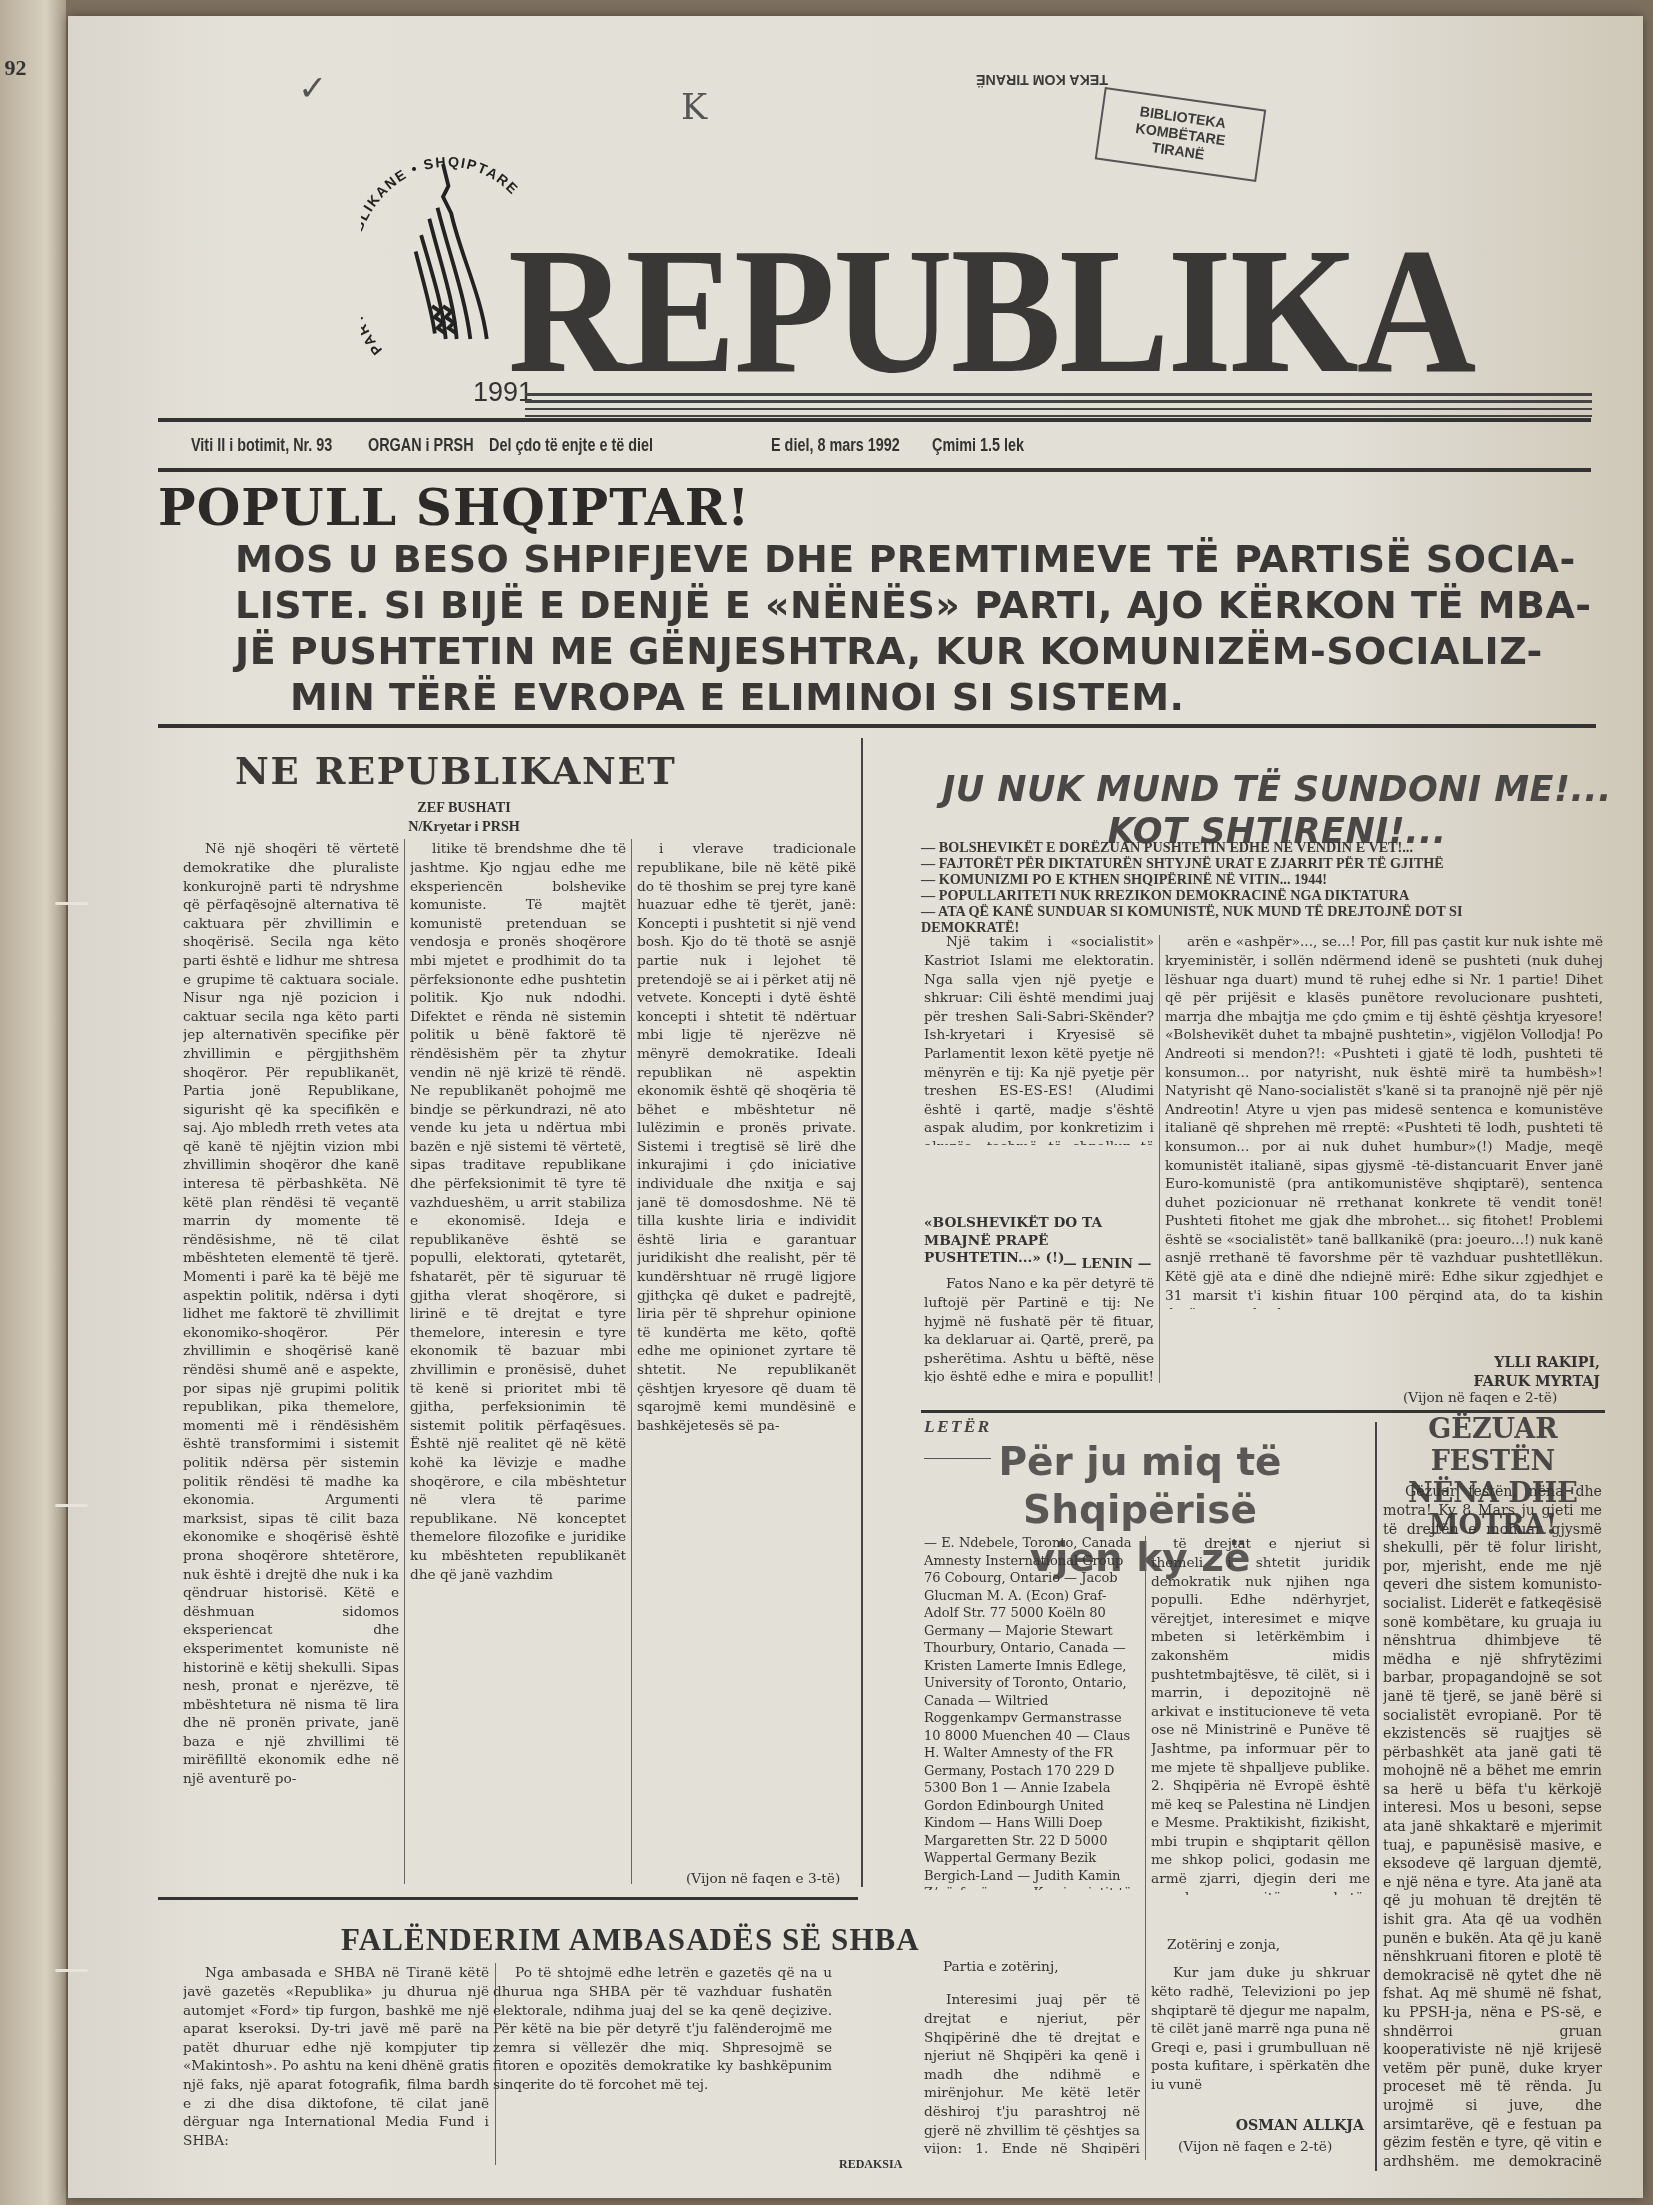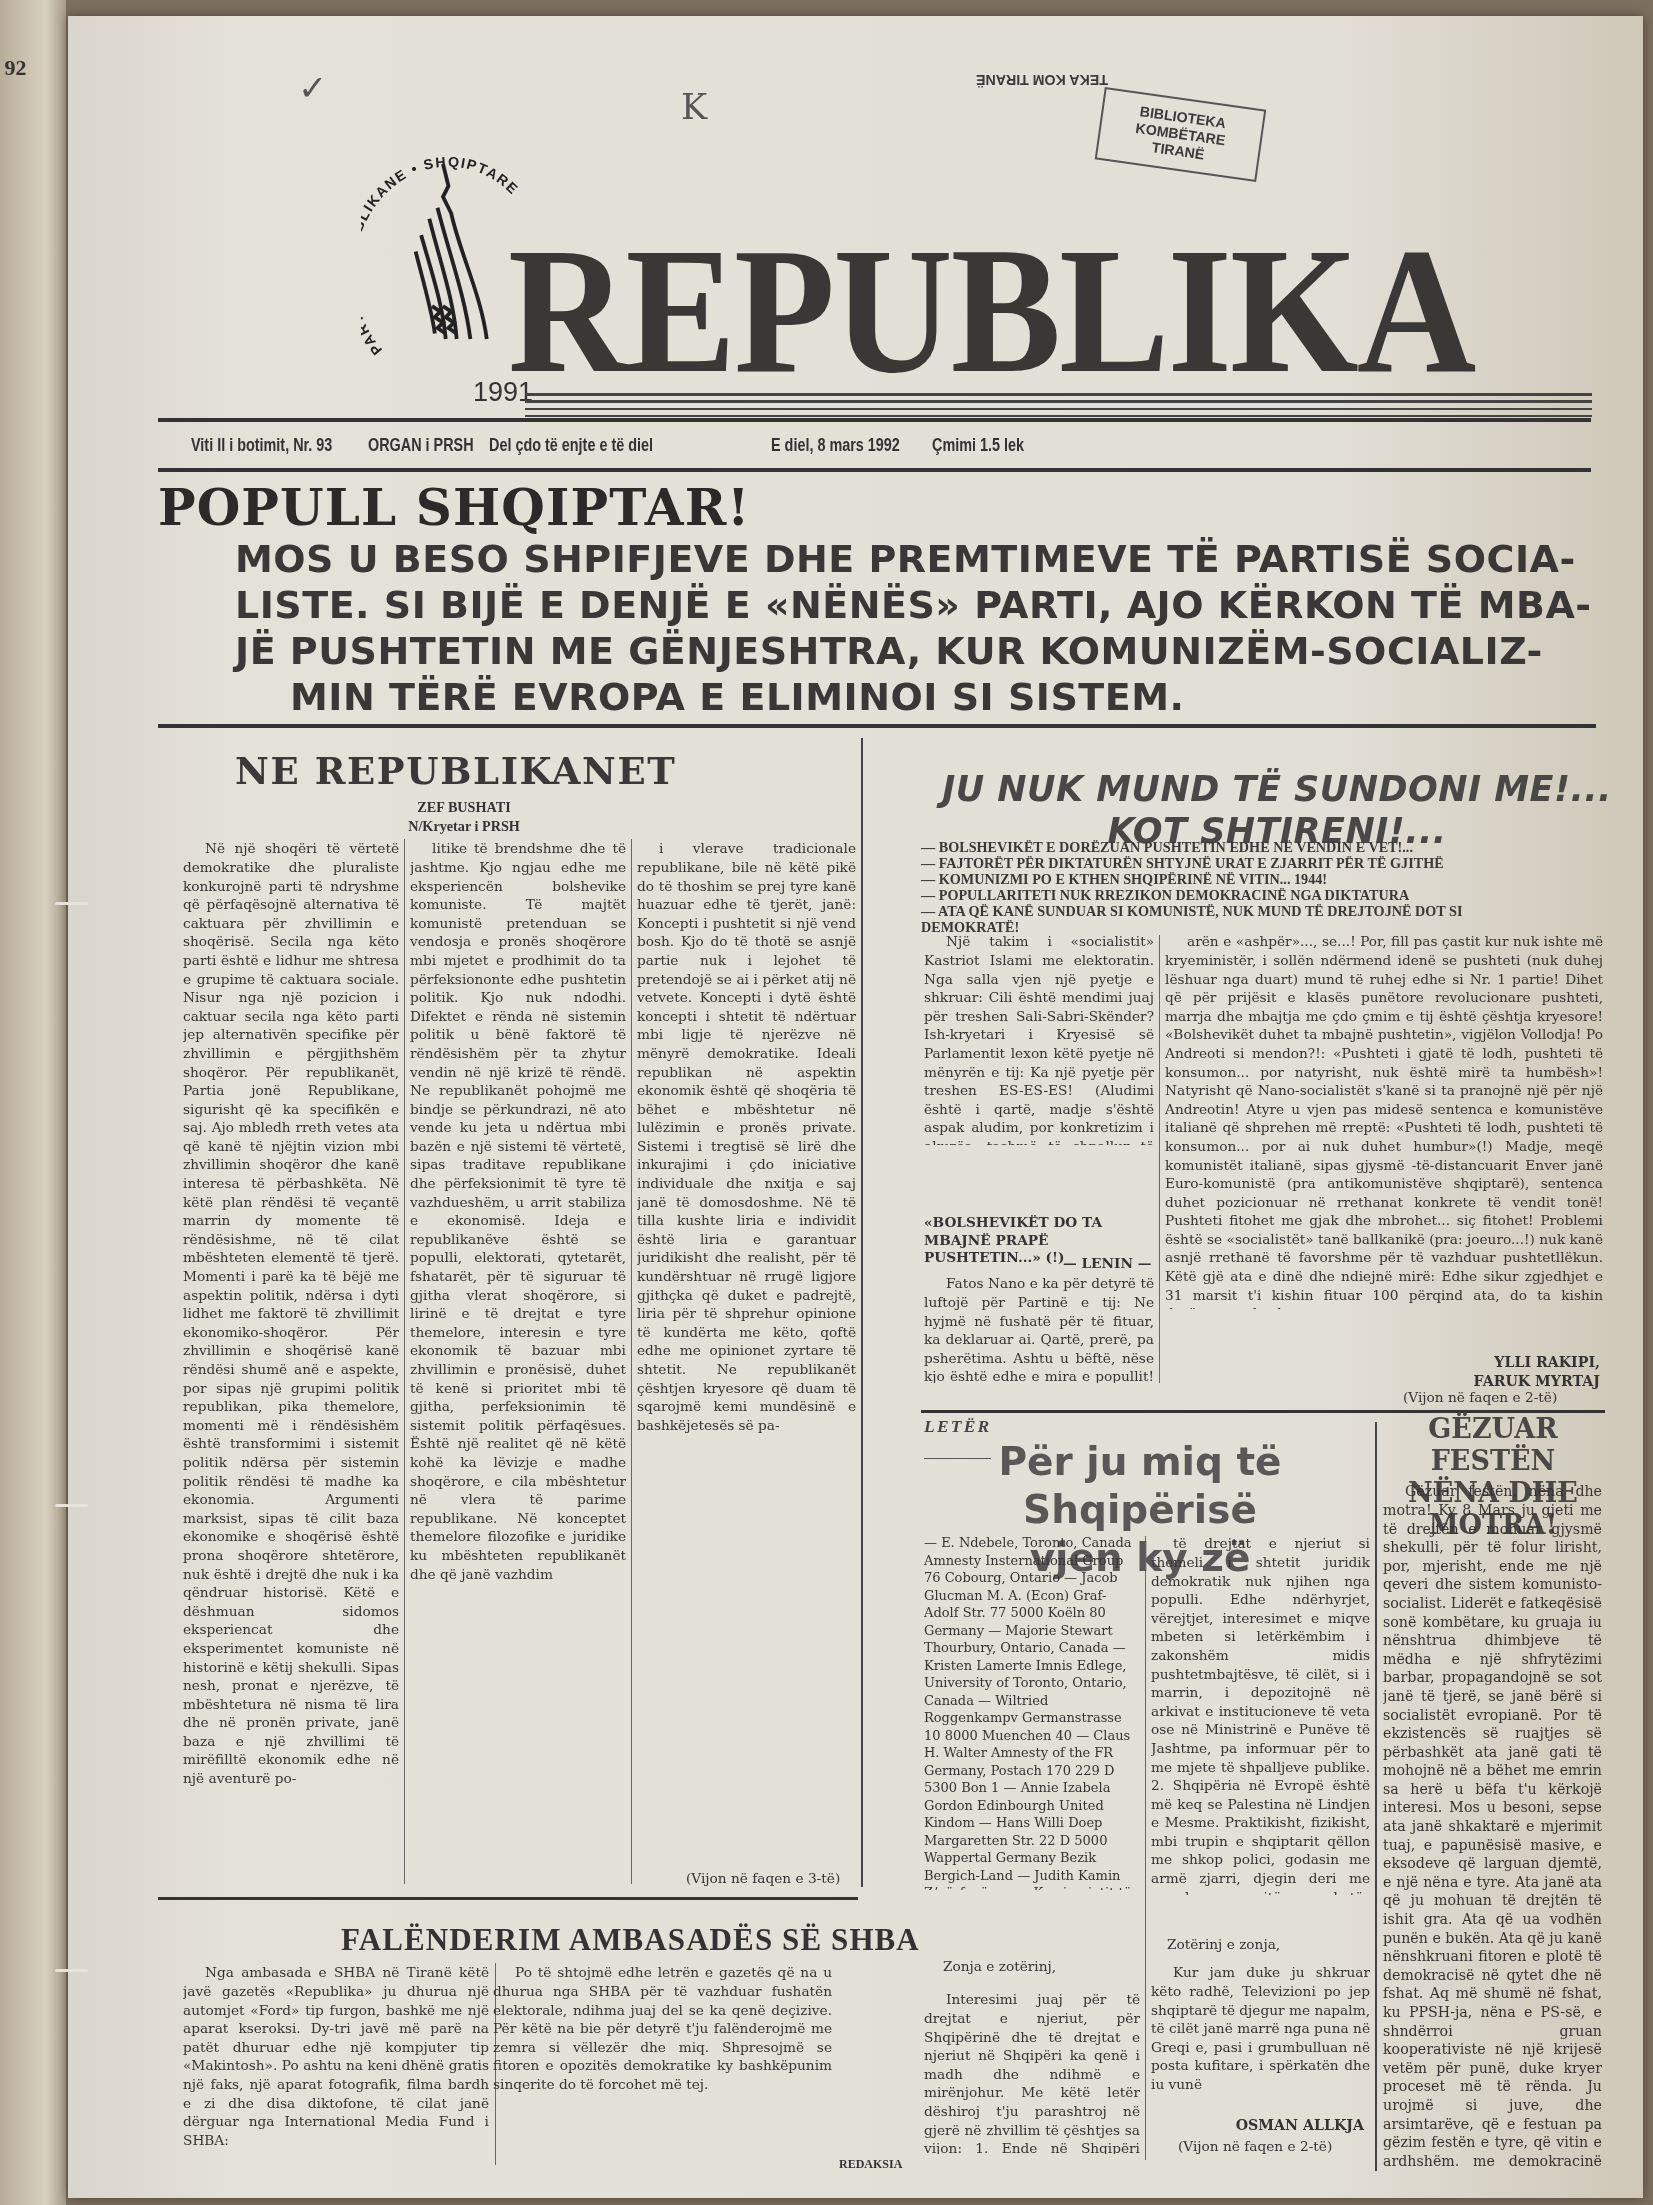--- a/index.html
+++ b/index.html
@@ -156,21 +156,21 @@
   <div class="divider-h" style="left:853px;top:1394px;width:684px;height:2.7px;"></div>
 
   <div class="leter-tag">LETËR</div>
   <div class="leter-title">
     <div>Për ju miq të Shqipërisë</div>
     <div>vjen ky zë</div>
   </div>
   <div class="col" style="left:856px;top:1518px;width:216px;height:356px;font-size:13px;line-height:17.5px;text-align:left;">
       <p style="text-indent:0">— E. Ndebele, Toronto, Canada Amnesty Insternational Group 76 Cobourg, Ontario — Jacob Glucman M. A. (Econ) Graf-Adolf Str. 77 5000 Koëln 80 Germany — Majorie Stewart Thourbury, Ontario, Canada — Kristen Lamerte Imnis Edlege, University of Toronto, Ontario, Canada — Wiltried Roggenkampv Germanstrasse 10 8000 Muenchen 40 — Claus H. Walter Amnesty of the FR Germany, Postach 170 229 D 5300 Bon 1 — Annie Izabela Gordon Edinbourgh United Kindom — Hans Willi Doep Margaretten Str. 22 D 5000 Wappertal Germany Bezik Bergich-Land — Judith Kamin Z/përfaqësues e Komisariatit të Lartë të OKB për refugjatët (UNCRC) në Beograd</p>
     </div>
-  <div class="cont" style="left:875px;top:1942px;">Zonja e zotërinj,</div>
+  <div class="cont" style="left:875px;top:1942px;">Partia e zotërinj,</div>
   <div class="col" style="left:856px;top:1974px;width:216px;height:164px;">
       <p>Interesimi juaj për të drejtat e njeriut, për Shqipërinë dhe të drejtat e njeriut në Shqipëri ka qenë i madh dhe ndihmë e mirënjohur. Me këtë letër dëshiroj t'ju parashtroj në gjerë në zhvillim të çështjes sa vijon: 1. Ende në Shqipëri liritë dhe</p>
     </div>
   <div class="col-sep" style="left:1077px;top:1520px;height:624px;"></div>
   <div class="col" style="left:1083px;top:1518px;width:219px;height:361px;">
       <p>të drejtat e njeriut si themeli i shtetit juridik demokratik nuk njihen nga populli. Edhe ndërhyrjet, vërejtjet, interesimet e miqve mbeten si letërkëmbim i zakonshëm midis pushtetmbajtësve, të cilët, si i marrin, i depozitojnë në arkivat e institucioneve të veta ose në Ministrinë e Punëve të Jashtme, pa informuar për to me mjete të shpalljeve publike. 2. Shqipëria në Evropë është më keq se Palestina në Lindjen e Mesme. Praktikisht, fizikisht, mbi trupin e shqiptarit qëllon me shkop polici, godasin me armë zjarri, djegin deri me napalm qeveritë e katër shteteve e gjashtë republikave: Malit të Zi, Serbisë, Maqedonisë, Greqisë, Italisë dhe vetë Shqipërisë. Ju lutem hetojeni në vend këtë çështje rreth e rrotull kufijve të Shqipërisë dhe do ta vini re fare qartë e lehtë këtë.</p>
     </div>
   <div class="cont" style="left:1099px;top:1920px;">Zotërinj e zonja,</div>
   <div class="col" style="left:1083px;top:1947px;width:219px;height:148px;">
       <p>Kur jam duke ju shkruar këto radhë, Televizioni po jep shqiptarë të djegur me napalm, të cilët janë marrë nga puna në Greqi e, pasi i grumbulluan në posta kufitare, i spërkatën dhe iu vunë</p>

